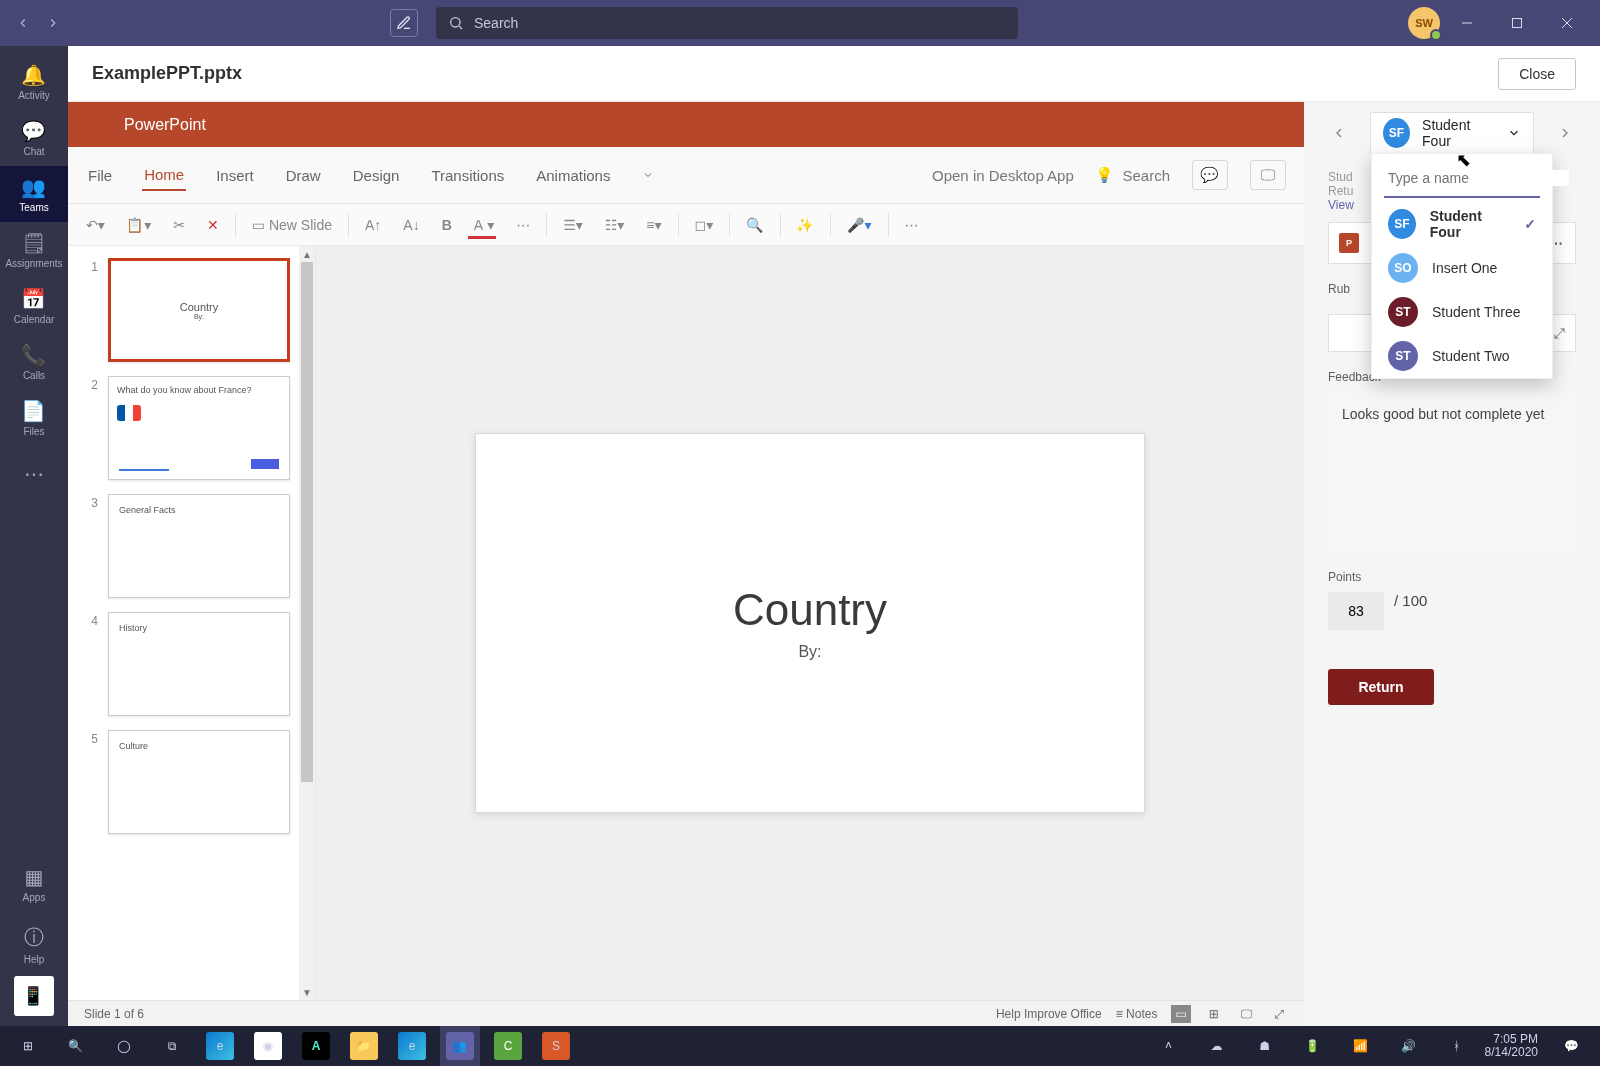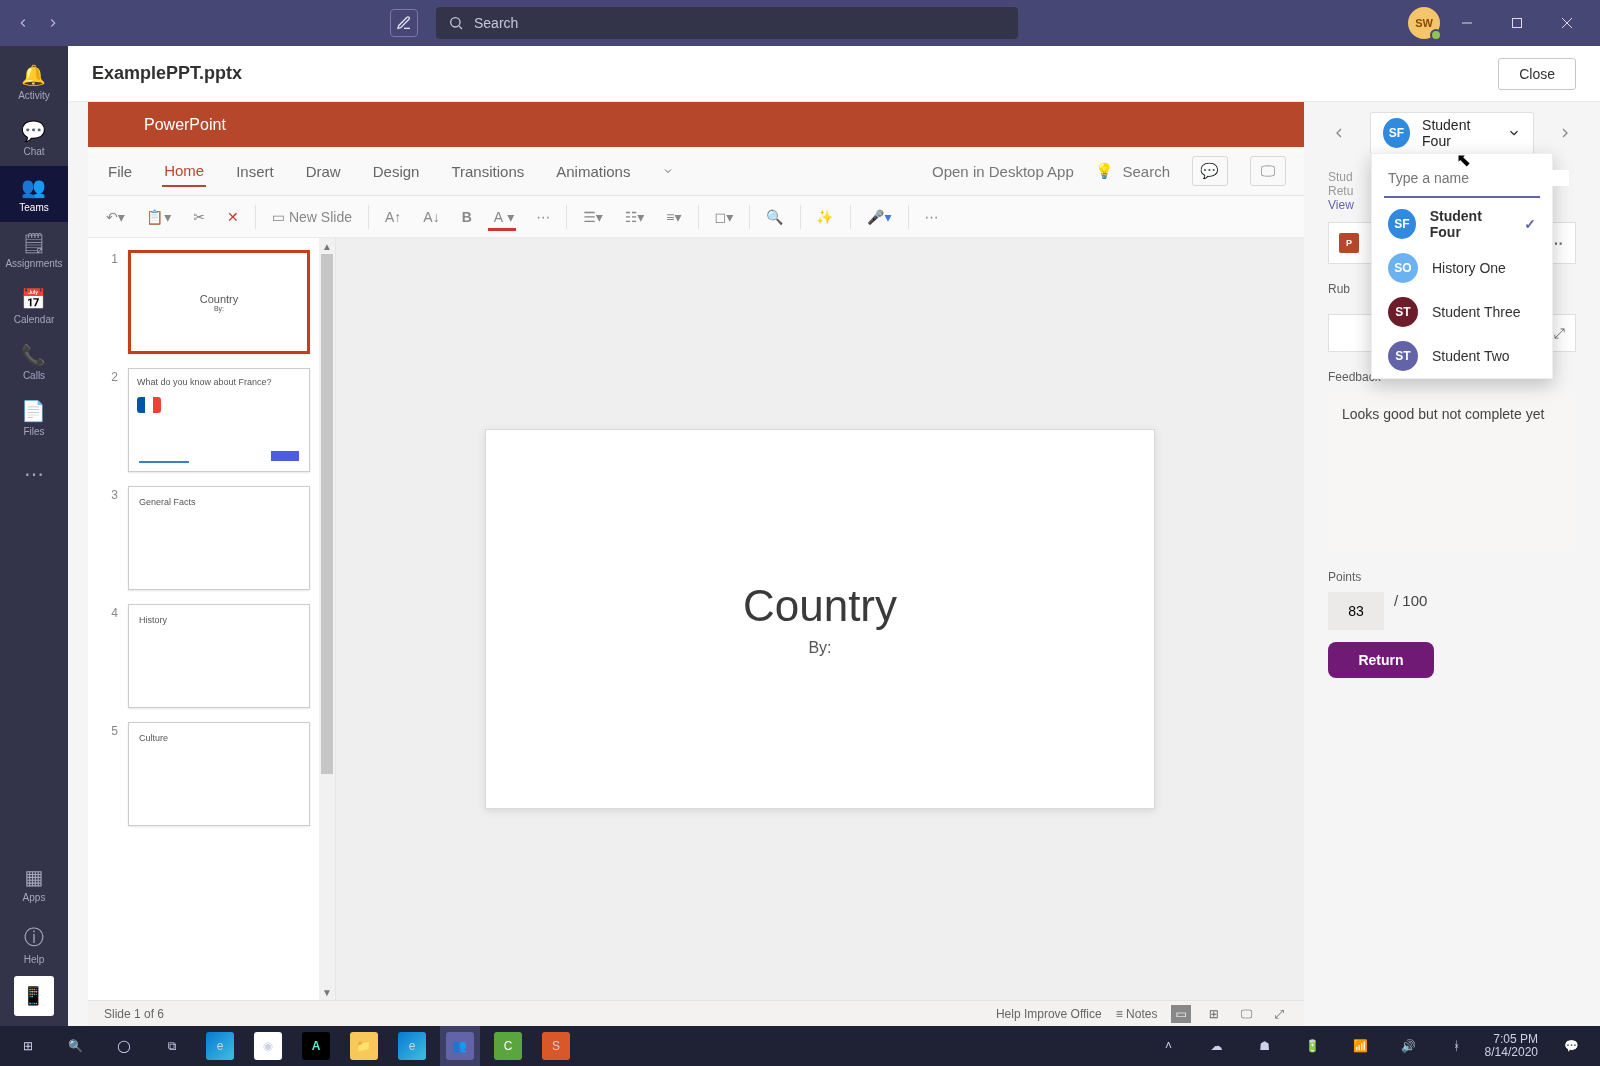--- a/index.html
+++ b/index.html
@@ -19,24 +19,24 @@
   .rail .item.active { background:#14153a;color:#fff;}
   .rail .item .ic {font-size:20px;}
   .rail .bottom {margin-top:auto;display:flex;flex-direction:column;align-items:center;width:100%;padding-bottom:10px;gap:4px;}
   .rail .popbtn {width:40px;height:40px;background:#fff;border-radius:3px;display:flex;align-items:center;justify-content:center;color:#464775;font-size:18px;}
 
   .content { flex:1; background:#f5f5f5; display:flex; flex-direction:column;}
   .filebar { height:56px;background:#fff;display:flex;align-items:center;padding:0 24px;justify-content:space-between;border-bottom:1px solid #edebe9;}
   .filebar .fname {font-size:18px;font-weight:600;color:#323130;}
   .filebar .close {height:32px;padding:0 20px;border:1px solid #c8c6c4;background:#fff;border-radius:3px;font-size:14px;color:#323130;cursor:pointer;}
 
-  .row {display:flex;flex:1;overflow:hidden;padding-left:20px;}
+  .row {display:flex;flex:1;overflow:hidden;}
   .pptzone {flex:1;display:flex;flex-direction:column;}
   .pptbrand {height:45px;background:#b7472a;color:#fff;display:flex;align-items:center;padding:0 56px;font-size:16px;}
-  .ribbon {height:49px;background:#f9f9f9;border-bottom:1px solid #e6e6e6;display:flex;align-items:center;padding:0 18px;gap:28px;font-size:15px;color:#666;}
+  .ribbon {height:57px;background:#f9f9f9;border-bottom:1px solid #e6e6e6;display:flex;align-items:center;padding:0 18px;gap:28px;font-size:15px;color:#666;}
   .ribbon .tab {padding:6px 2px;cursor:pointer;}
   .ribbon .tab.active {color:#b7472a;border-bottom:2px solid #b7472a;font-weight:400;}
   .ribbon .inline {margin-left:auto;display:flex;align-items:center;gap:22px;color:#777;}
   .ribbon .embbtn {width:36px;height:30px;border:1px solid #d8d8d8;border-radius:3px;display:flex;align-items:center;justify-content:center;color:#888;}
 
   .toolbar {height:42px;background:#fafafa;border-bottom:1px solid #ececec;display:flex;align-items:center;padding:0 12px;gap:10px;color:#888;font-size:14px;}
   .toolbar .sep{width:1px;height:24px;background:#e2e2e2;}
   .toolbar .btn{display:flex;align-items:center;gap:4px;padding:4px 6px;cursor:pointer;}
   .toolbar .del{color:#c33;}
 
@@ -74,21 +74,21 @@
   .lbl{font-size:12px;color:#605e5c;}
   .partial{color:#999;font-size:12px;}
   .attach{margin-top:10px;height:42px;border:1px solid #e1dfdd;background:#fff;display:flex;align-items:center;padding:0 10px;gap:10px;font-size:14px;color:#323130;}
   .pico{width:20px;height:20px;background:#b7472a;border-radius:2px;color:#fff;font-size:9px;display:flex;align-items:center;justify-content:center;font-weight:700;}
   .more{margin-left:auto;font-weight:700;letter-spacing:2px;color:#666;}
   .rubric{margin-top:18px;height:38px;border:1px solid #e1dfdd;background:#fff;}
   .fbbox{margin-top:8px;height:160px;background:#f7f6f5;border:none;padding:14px;font-size:14px;color:#444;}
   .pointswrap{margin-top:18px;}
   .ptsinput{width:56px;height:38px;background:#eceae8;border:none;text-align:center;font-size:14px;}
   .ptsmax{margin-left:10px;font-size:15px;color:#444;}
-  .returnbtn{margin-top:12px;height:36px;width:106px;background:#701a75;color:#fff;border:none;border-radius:8px;font-size:14px;font-weight:600;cursor:pointer;}
+  .returnbtn{margin-top:39px;height:36px;width:106px;background:#7f1d1d;color:#fff;border:none;border-radius:3px;font-size:14px;font-weight:600;cursor:pointer;}
 
   .dropdown{position:absolute;top:40px;left:0;right:-20px;background:#fff;border:1px solid #eee;box-shadow:0 6px 18px rgba(0,0,0,.22);z-index:50;}
   .dd-search{height:38px;margin:6px 12px 4px 12px;border-bottom:2px solid #6264a7;display:flex;align-items:center;padding:0 4px;gap:8px;color:#888;}
   .dd-search input{border:none;outline:none;flex:1;font-size:14px;color:#c2410c;}
   .dd-item{height:44px;display:flex;align-items:center;gap:14px;padding:0 16px;cursor:pointer;font-size:14px;color:#323130;}
   .dd-item.sel{font-weight:700;}
   .dd-item .check{margin-left:auto;color:#6264a7;font-weight:700;}
   .cursorimg{position:absolute;top:36px;right:62px;font-size:18px;color:#000;z-index:60;}
 
   .taskbar{height:40px;background:#1f2235;display:flex;align-items:center;padding:0 8px;gap:8px;color:#cfd1e6;font-size:12px;}
@@ -357,21 +357,21 @@
                     <line x1="21" y1="21" x2="16.65" y2="16.65"></line>
                   </svg>
               </div>
               <div class="dd-item sel">
                 <span class="sfavatar blue">SF</span>
                 <span>Student Four</span>
                 <span class="check">✓</span>
               </div>
               <div class="dd-item">
                 <span class="sfavatar sky">SO</span>
-                <span>History One</span>
+                <span>Insert One</span>
               </div>
               <div class="dd-item">
                 <span class="sfavatar maroon">ST</span>
                 <span>Student Three</span>
               </div>
               <div class="dd-item">
                 <span class="sfavatar purple">ST</span>
                 <span>Student Two</span>
               </div>
             </div>

